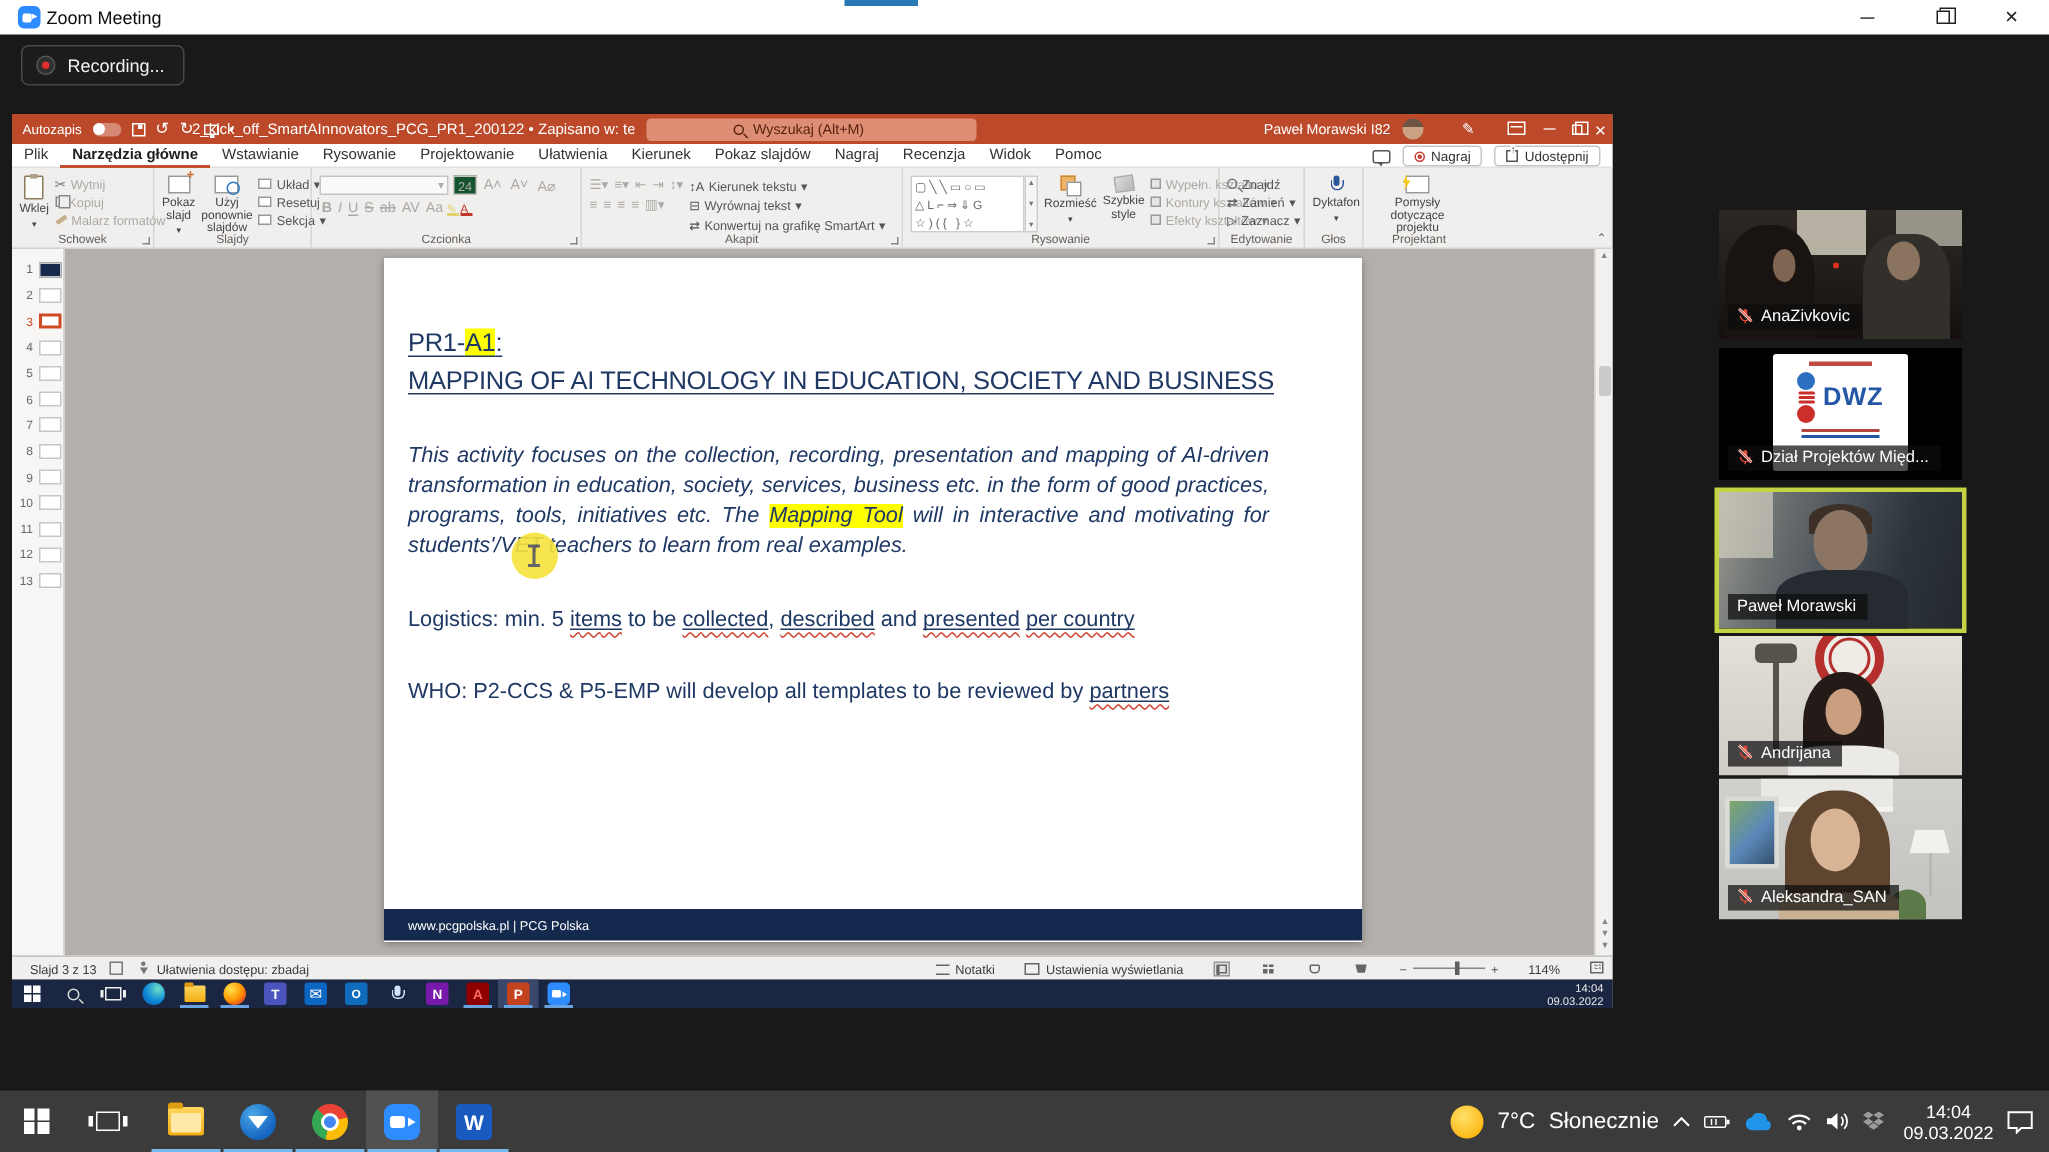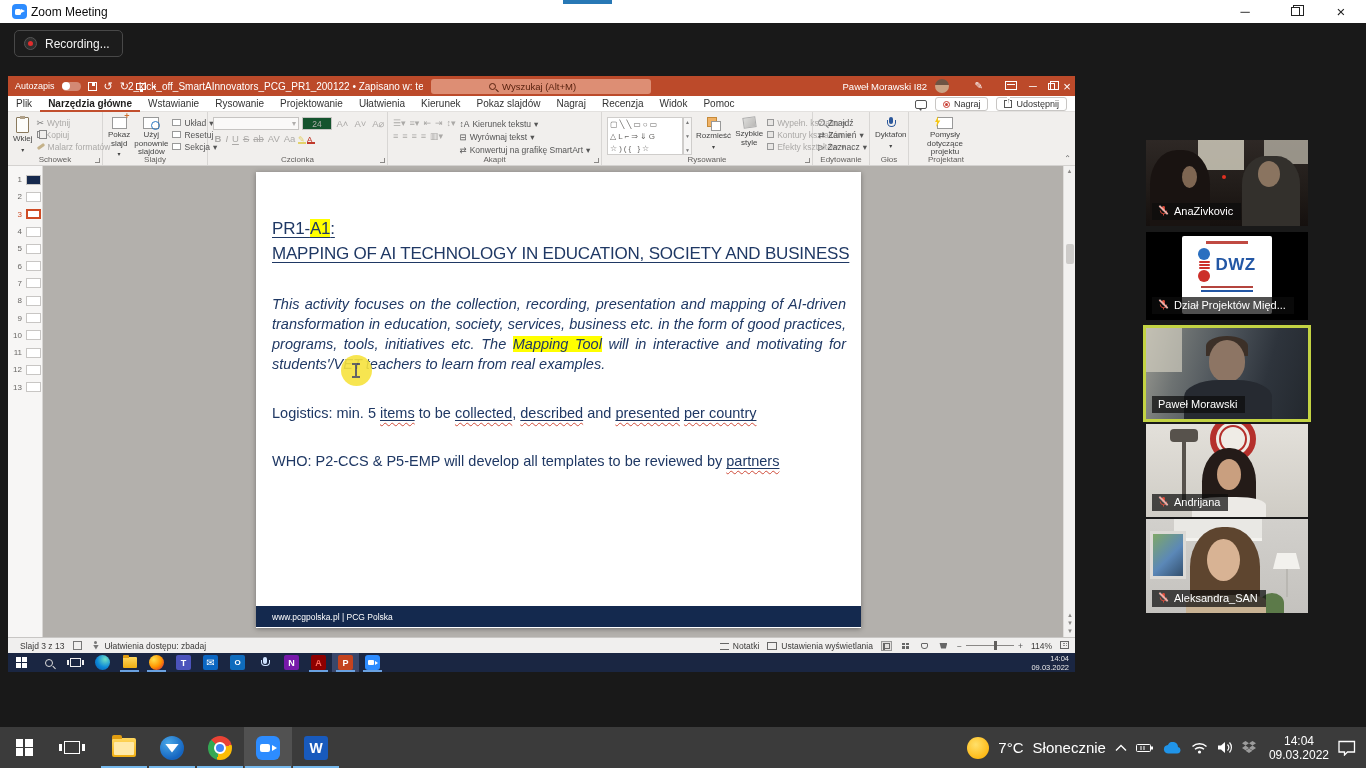--- a/index.html
+++ b/index.html
@@ -81,21 +81,21 @@
 .cut-ic{font-size:9px;color:#777}
 .copy-ic{width:6px;height:7px;border:1px solid #888;position:relative}
 .copy-ic::before{content:"";position:absolute;left:1.5px;top:-2.5px;width:6px;height:7px;border:1px solid #888;background:#f1efed}
 .brush-ic{width:8px;height:3px;background:#c5b28a;transform:rotate(-35deg);border-radius:1px}
 .nslide-ic{width:15px;height:12px;background:#fff;border:1px solid #999;position:relative}
 .nslide-ic::after{content:"+";position:absolute;right:-4px;top:-6px;color:#d07030;font-size:9px;font-weight:bold}
 .reuse-ic{width:16px;height:12px;background:#fff;border:1px solid #999;position:relative}
 .reuse-ic::after{content:"";position:absolute;right:-2px;bottom:-2px;width:7px;height:7px;border:1.4px solid #2b78c2;border-radius:50%}
 .lay-ic{width:9px;height:7px;border:1px solid #999;background:#fff}
 .fontbox{width:86px;height:13px;border:1px solid #c6c4c2;background:#faf9f8;color:#b0aeac;font-size:8px;display:flex;align-items:center;justify-content:flex-end;padding-right:2px}
-.sizebox{width:30px;height:13px;border:1px solid #c6c4c2;background:#14532d;color:#b0aeac;font-size:8.5px;display:flex;align-items:center;justify-content:center}
+.sizebox{width:16px;height:13px;border:1px solid #c6c4c2;background:#14532d;color:#b0aeac;font-size:8.5px;display:flex;align-items:center;justify-content:center}
 .fbtn{font-size:9.5px;color:#aba9a7;padding:0 1.5px}
 .fbtn.b{font-weight:bold}.fbtn.i{font-style:italic}.fbtn.u{text-decoration:underline}.fbtn.s{text-decoration:line-through}
 .colorbar{display:inline-block;width:8px;height:8px;position:relative;color:#aba9a7;font-size:8px}
 .colorbar::after{content:"";position:absolute;left:0;right:0;bottom:-1px;height:2px;background:currentColor}
 .parleft{display:flex;flex-direction:column;gap:3px;padding-top:3px}
 .prow{display:flex;gap:4px;font-size:9px;color:#aba9a7}
 .parright{display:flex;flex-direction:column;gap:2px;padding-top:3px}
 .shapebox{width:76px;height:38px;background:#fff;border:1px solid #cfcdcb;font-size:8px;line-height:12px;color:#6a6866;padding:1px 2px;letter-spacing:2px;overflow:hidden;white-space:nowrap}
 .shapescroll{width:9px;height:38px;border:1px solid #cfcdcb;background:#f6f5f4;display:flex;flex-direction:column;align-items:center;justify-content:space-between;font-size:5px;color:#777;padding:1px 0}
 .arr-ic{width:13px;height:13px;position:relative}
@@ -121,37 +121,37 @@
 .thumb-row .tb.dark{background:#16294d}
 .thumb-row.sel .tb{border:2px solid #cf4b24}
 .thumb-row.sel .tn{color:#cf4b24}
 .canvas{position:absolute;left:35px;top:0;width:1020px;height:100%}
 .vscroll{position:absolute;right:0;top:0;width:12px;height:471px;background:#f2f1f0;border-left:1px solid #dedcda;display:flex;flex-direction:column;align-items:center;font-size:6px;color:#8a8886}
 .vs-up{margin-top:2px}
 .vs-thumb{position:absolute;left:2px;top:78px;width:8px;height:20px;background:#cdcbc9;border-radius:2px}
 .vs-bottom{position:absolute;bottom:2px;left:0;width:12px;text-align:center;line-height:8px}
 
 
-.slide{position:absolute;left:213px;top:6px;width:605px;height:456px;background:#fff;box-shadow:0 1px 5px rgba(0,0,0,.35)}
+.slide{position:absolute;left:213px;top:6px;width:652px;height:456px;background:#fff;box-shadow:0 1px 5px rgba(0,0,0,.35)}
 .s-title{position:absolute;left:16px;top:44px;font-size:17px;line-height:25px;color:#1f3864;letter-spacing:-0.2px;text-decoration:underline;text-underline-offset:3px;white-space:nowrap}
 .s-body{position:absolute;left:16px;top:122px;width:574px;font-style:italic;font-size:14.5px;line-height:20px;color:#1f3864;text-align:justify}
 .s-line{position:absolute;left:16px;font-size:14.5px;color:#1f3864;white-space:nowrap}
 .s-log{top:233px}.s-who{top:281px}
 .hl{background:#ffff00}
 .u{text-decoration:underline;text-decoration-color:#1f3864;text-underline-offset:2px}
 .sq{text-decoration:underline wavy #cf4b3a;text-decoration-thickness:1px;text-underline-offset:4px;text-decoration-skip-ink:none}
 .s-footer{position:absolute;left:0;right:0;bottom:1px;height:21px;background:#14294e;color:#fff;font-size:8.5px;display:flex;align-items:center;padding-left:16px}
 .cursor-dot{position:absolute;left:85px;top:183px;width:31px;height:31px;border-radius:50%;background:#f7e33e;opacity:.9}
 .cursor-dot::after{content:"";position:absolute;left:14px;top:9px;width:1.5px;height:13px;background:#555}
 .cursor-dot::before{content:"";position:absolute;left:11px;top:8px;width:8px;height:1.5px;background:#555;box-shadow:0 13px 0 #555}
 
 
 .ppt-status{position:absolute;left:0;top:561px;width:1067px;height:16px;background:#f0efee;border-top:1px solid #c8c6c4;display:flex;align-items:center;font-size:8.5px;color:#3b3a39}
 .st-left{display:flex;align-items:center;gap:9px;margin-left:12px}
-.st-right{position:absolute;right:6px;display:flex;align-items:flex-start;gap:8px}
+.st-right{position:absolute;right:6px;display:flex;align-items:flex-start;gap:20px}
 .st-ic{width:9px;height:9px;border:1px solid #777;position:relative}
 .acc-ic{width:9px;height:9px;position:relative}
 .acc-ic::before{content:"";position:absolute;left:3px;top:0;width:3px;height:3px;border-radius:50%;background:#777}
 .acc-ic::after{content:"";position:absolute;left:1.5px;top:3.5px;width:6px;height:5px;background:#777;clip-path:polygon(0 0,100% 0,50% 100%)}
 .notes-ic{width:9px;height:7px;border-top:1.4px solid #666;border-bottom:1.4px solid #666;margin-top:1px}
 .disp-ic{width:10px;height:8px;border:1px solid #666}
 .view-ic{width:11px;height:10px;border:1px solid transparent;display:flex;align-items:center;justify-content:center}
 .view-ic.on{border-color:#999;background:#e2e0de}
 .vi1{width:7px;height:6px;border:1px solid #666;position:relative}
 .vi1::after{content:"";position:absolute;left:-0.5px;top:0;width:2px;height:6px;background:#666}

